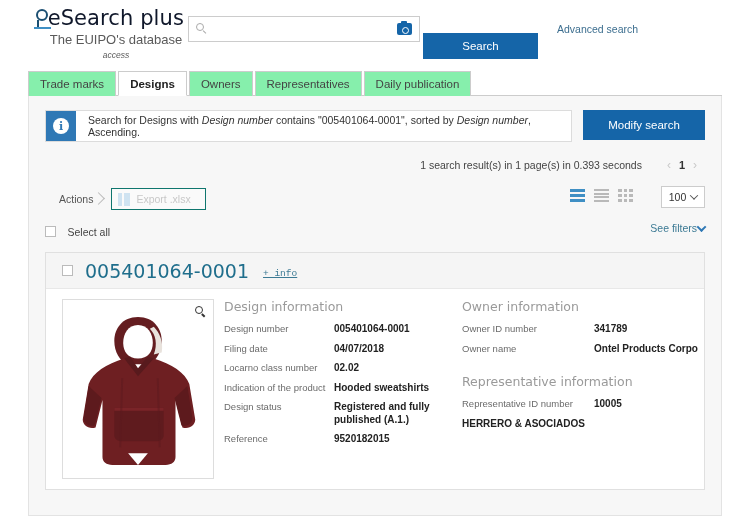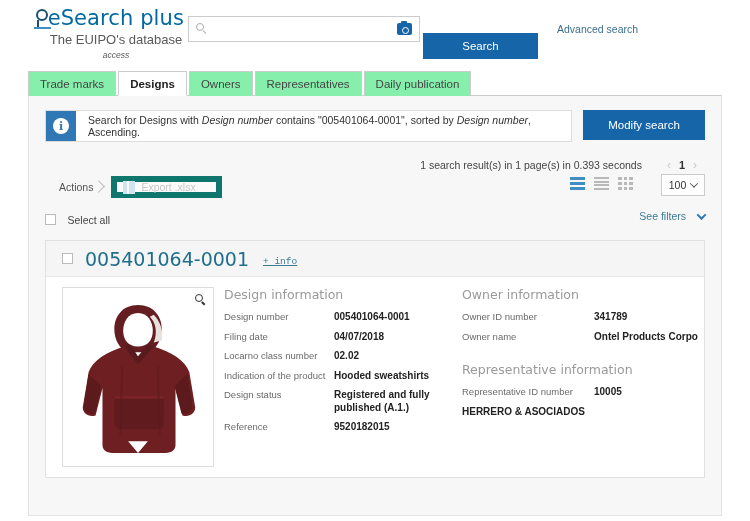--- a/index.html
+++ b/index.html
@@ -24,21 +24,21 @@
     position: absolute; left: 2px; top: 2px; width: 12px; height: 12px;
     border: 2px solid #1b4f72; border-radius: 50%;
   }
   .logo-mag .stem {
     position: absolute; left: 3px; top: 13px; width: 2px; height: 8px; background: #1b4f72;
   }
   .logo-mag .base {
     position: absolute; left: 0px; top: 20px; width: 17px; height: 2px; background: #3f8fc4;
   }
   .logo-text {
-    font-size: 21px; color: #0369a1; letter-spacing: .1px; white-space: nowrap;
+    font-size: 21px; color: #0f172a; letter-spacing: .1px; white-space: nowrap;
     font-family: "DejaVu Sans", sans-serif;
   }
   .logo-tagline {
     font-size: 13px; color: #5a5a5a; margin-top: 2px; text-align: center; padding-left: 14px;
   }
   .logo-tagline2 {
     font-size: 8.5px; color: #5a5a5a; font-style: italic; text-align: center; padding-left: 14px; margin-top: 3px;
   }
 
   .searchbar {
@@ -118,32 +118,32 @@
   }
 
   .results-meta {
     position: relative; margin: 16px 16px 0 16px; height: 18px; text-align: right;
     font-size: 10.5px; color: #444;
   }
   .pager { display: inline-flex; align-items: center; margin-left: 14px; }
   .pager .arrow { color: #c9c9c9; font-size: 12px; padding: 0 8px; cursor: pointer; }
   .pager .pgnum { font-size: 11px; font-weight: bold; color: #333; cursor: pointer; }
 
-  .toolbar { position: relative; margin: 0 16px 0 16px; height: 24px; }
+  .toolbar { position: relative; margin: 12px 16px 0 16px; height: 24px; }
   .actions-wrap { position: absolute; left: 14px; top: 0; display: flex; align-items: center; }
   .actions-label {
     font-size: 10.5px; color: #555; padding-right: 12px; position: relative;
   }
   .actions-label:after {
     content: ""; position: absolute; right: 2px; top: 1px; width: 8px; height: 8px;
     border-top: 1px solid #bbb; border-right: 1px solid #bbb; transform: rotate(45deg);
   }
   .btn-export {
-    display: flex; align-items: center; height: 22px; padding: 0 20px 0 6px;
-    border: 6px solid #0f766e; background: #fafafa; color: #c8c8c8; font-size: 10.5px;
+    display: flex; align-items: center; height: 22px; padding: 0 14px 0 6px;
+    border: 1px solid #0f766e; background: #fafafa; color: #c8c8c8; font-size: 10.5px;
     cursor: default; margin-left: 6px;
   }
   .xlsx-icon {
     width: 12px; height: 13px; background: #cfe3f1; margin-right: 6px; position: relative; flex: 0 0 auto;
   }
   .xlsx-icon:after {
     content: ""; position: absolute; left: 4px; top: 0; width: 1.5px; height: 13px; background: #fafafa;
   }
   .view-icons { position: absolute; right: 72px; top: 1px; display: flex; align-items: center; gap: 9px; }
   .vicon { width: 15px; height: 13px; cursor: pointer; display: flex; flex-direction: column; justify-content: space-between; }
@@ -164,21 +164,21 @@
   }
 
   .selectall-row { position: relative; margin: 10px 16px 0 16px; height: 18px; }
   .cbx {
     width: 11px; height: 11px; border: 1px solid #bbb; background: #fff;
     display: inline-block; vertical-align: middle; cursor: pointer;
   }
   .selectall-label { font-size: 10.5px; color: #444; margin-left: 7px; vertical-align: middle; }
   .see-filters {
     position: absolute; right: 0; top: 0; font-size: 10.5px; color: #3c7a94; cursor: pointer;
-    display: flex; align-items: center; gap: 12px;
+    display: flex; align-items: center; gap: 1px;
   }
   .see-filters .chev {
     width: 7px; height: 7px; border-right: 2px solid #2f78b5; border-bottom: 2px solid #2f78b5;
     transform: rotate(45deg) translate(-1px,-1px);
   }
 
   
   .card {
     margin: 12px 16px 0 16px; background: #fff; border: 1px solid #e0e0e0; height: 238px;
   }

